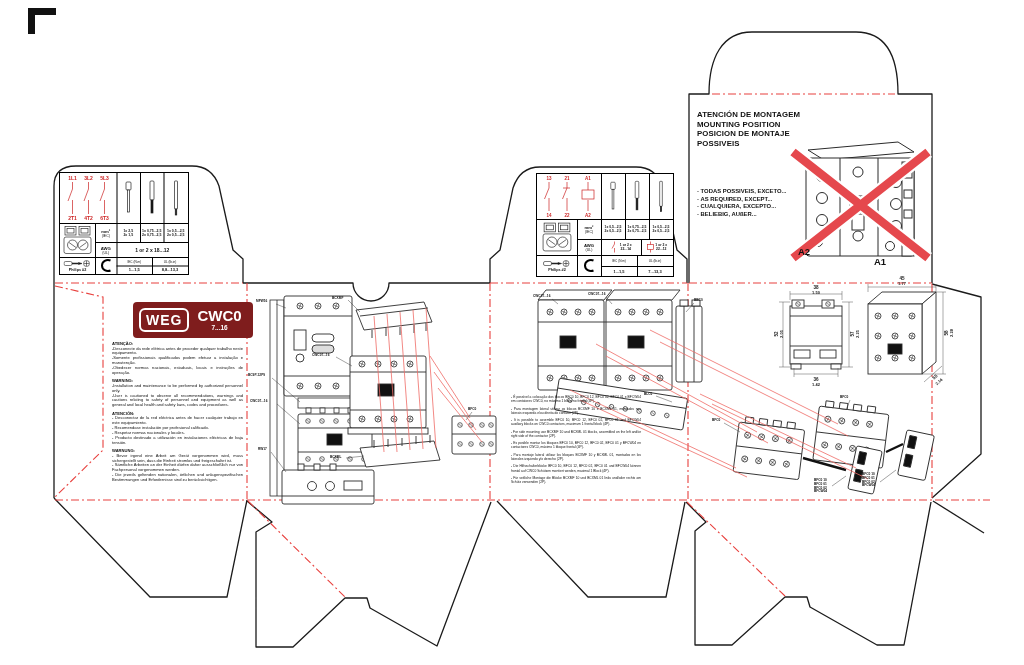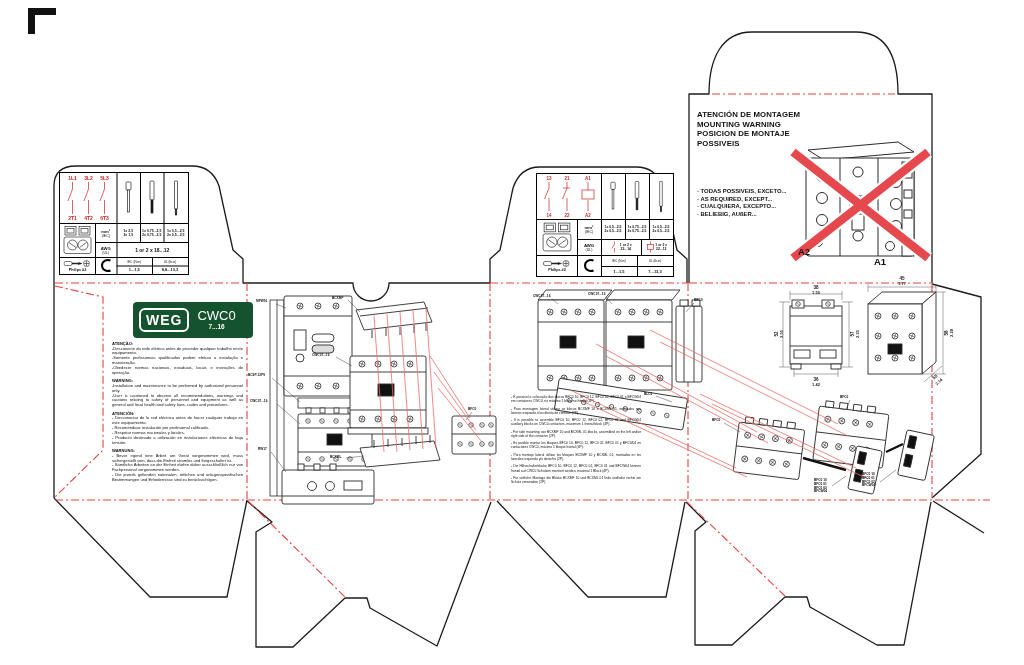--- a/index.html
+++ b/index.html
@@ -17,26 +17,26 @@
   .halfwrap{position:absolute;z-index:3;}
   .half{transform:scale(.5);transform-origin:0 0;}
   .wpar{margin-bottom:7px;text-align:justify;font-size:8.2px;line-height:1.18;}
   .wtitle{font-weight:bold;display:block;}
   .npar{margin-bottom:4px;text-align:justify;font-size:6.6px;line-height:1.25;}
   
   .lidtitle{font-weight:bold;font-size:7.8px;line-height:1.25;letter-spacing:.1px;}
   .lidbul{font-weight:bold;font-size:5.9px;line-height:1.3;}
   .term{font-weight:bold;font-size:9.5px;z-index:3;}
   
-  .wegblock{position:absolute;left:133px;top:302px;width:108px;height:36px;background:#14532d;
+  .wegblock{position:absolute;left:133px;top:302px;width:108px;height:36px;background:#7f1d1d;
     border-radius:4px;display:flex;align-items:center;padding:0 6px;z-index:3;}
   .weglogo{border:2px solid #fff;border-radius:6px;color:#fff;font-weight:bold;
     font-size:14px;padding:2px 5px;letter-spacing:1px;}
   .wegmodel{color:#fff;margin-left:8px;line-height:1;}
-  .wegmodel .m1{font-weight:normal;font-size:13px;display:block;}
+  .wegmodel .m1{font-weight:bold;font-size:15px;display:block;}
   .wegmodel .m2{font-weight:bold;font-size:6.5px;display:block;text-align:center;margin-top:2px;}
   
   .lblwrap{position:absolute;z-index:3;}
   .lbl{transform:scale(.5);transform-origin:0 0;font-size:6.4px;font-weight:bold;
     line-height:1.15;white-space:pre-line;}
 </style>
 </head>
 <body>
 
 <svg class="abs" style="left:0;top:0;z-index:1" width="1024" height="665" viewBox="0 0 1024 665">
@@ -396,21 +396,21 @@
     <text x="902" y="284.6" font-size="4">1.77</text>
     <text transform="rotate(-90 948 333)" x="948" y="333">58</text>
     <text transform="rotate(-90 952.6 333)" x="952.6" y="333" font-size="4">2.28</text>
     <text transform="rotate(-42 936 378)" x="936" y="378">55</text>
     <text transform="rotate(-42 940 382.6)" x="940" y="382.6" font-size="4">2.16</text>
   </g>
 </svg>
 
 <div class="abs lidtitle" style="left:697px;top:110px;z-index:3">
   <div>ATENCIÓN DE MONTAGEM</div>
-  <div>MOUNTING WARNING</div>
+  <div>MOUNTING POSITION</div>
   <div>POSICION DE MONTAJE</div>
   <div>POSSIVEIS</div>
 </div>
 <div class="abs lidbul" style="left:697px;top:188px;z-index:3">
   <div>- TODAS POSSIVEIS, EXCETO...</div>
   <div>- AS REQUIRED, EXCEPT...</div>
   <div>- CUALQUIERA, EXCEPTO...</div>
   <div>- BELIEBIG, AUßER...</div>
 </div>
 <div class="abs term" style="left:798px;top:246px">A2</div>

